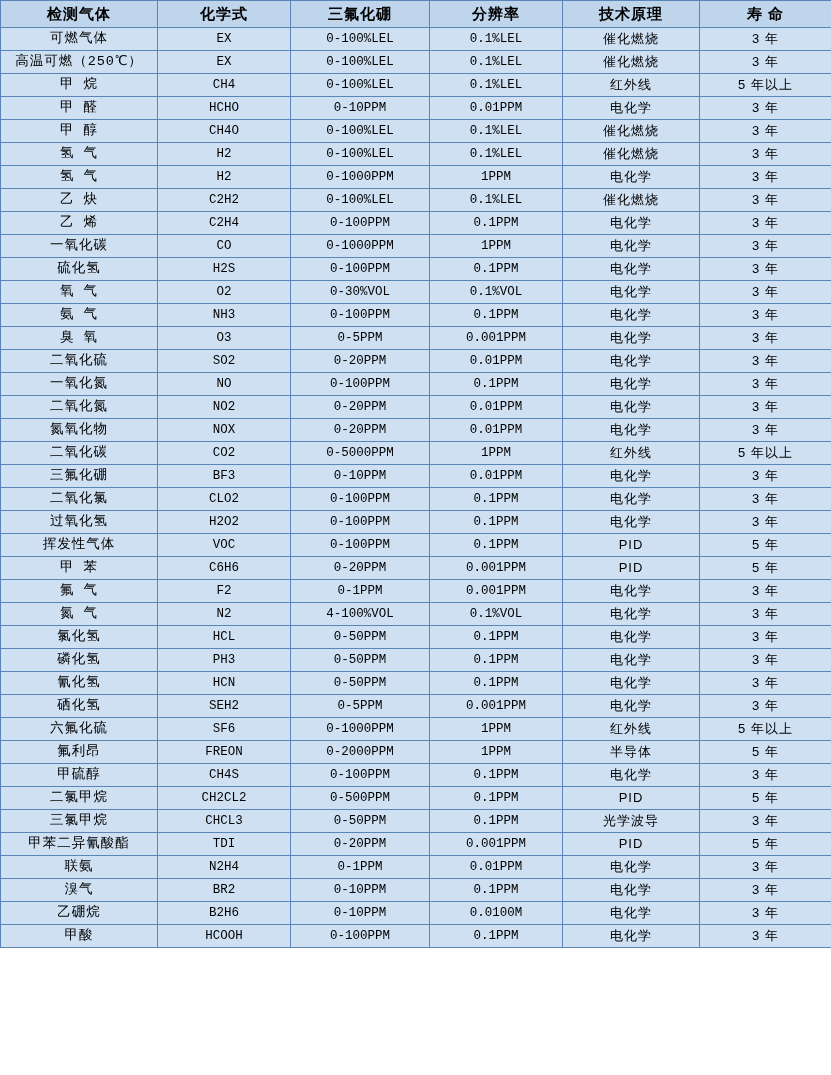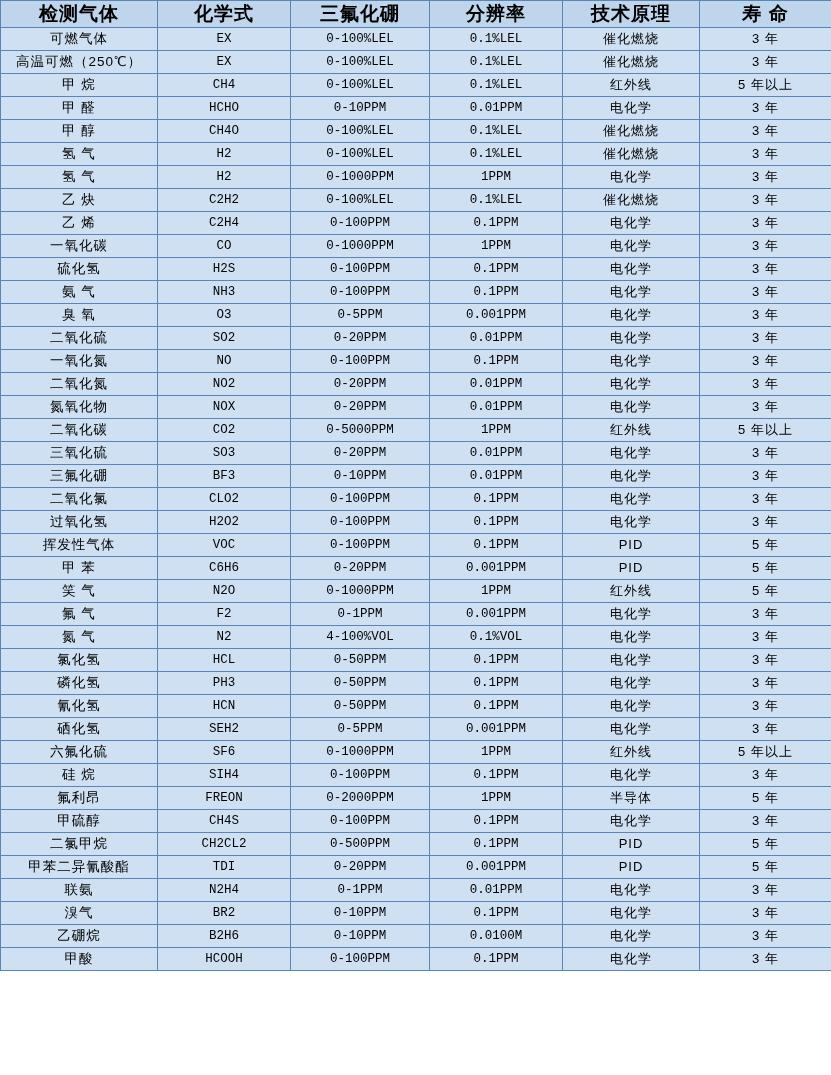--- a/index.html
+++ b/index.html
@@ -34,31 +34,32 @@
     background: #cfe0f3;
     padding: 0;
     height: 22px;
     line-height: 22px;
     white-space: nowrap;
     overflow: hidden;
   }
   table.gas-table thead th {
     background: #bed5ec;
     font-weight: bold;
-    font-size: 19px;
+    font-size: 15px;
     height: 26px;
     line-height: 26px;
     letter-spacing: 1px;
   }
   table.gas-table tbody td {
     font-size: 13px;
   }
   table.gas-table tbody td.name {
     font-size: 13.5px;
     letter-spacing: 1px;
+    font-family: Liberation Mono, monospace;
   }
   table.gas-table tbody td.formula,
   table.gas-table tbody td.range,
   table.gas-table tbody td.resolution {
     font-family: "Liberation Mono", monospace;
     font-size: 12.5px;
     letter-spacing: 0px;
   }
   table.gas-table tbody td.principle,
   table.gas-table tbody td.life {
@@ -171,20 +172,28 @@
       </tr>
       <tr>
         <td class="name">硫化氢</td>
         <td class="formula">H2S</td>
         <td class="range">0-100PPM</td>
         <td class="resolution">0.1PPM</td>
         <td class="principle">电化学</td>
         <td class="life">3 年</td>
       </tr>
       <tr>
+        <td class="name">氧 气</td>
+        <td class="formula">O2</td>
+        <td class="range">0-30%VOL</td>
+        <td class="resolution">0.1%VOL</td>
+        <td class="principle">电化学</td>
+        <td class="life">3 年</td>
+      </tr>
+      <tr>
         <td class="name">氨 气</td>
         <td class="formula">NH3</td>
         <td class="range">0-100PPM</td>
         <td class="resolution">0.1PPM</td>
         <td class="principle">电化学</td>
         <td class="life">3 年</td>
       </tr>
       <tr>
         <td class="name">臭 氧</td>
         <td class="formula">O3</td>
@@ -227,28 +236,20 @@
       </tr>
       <tr>
         <td class="name">二氧化碳</td>
         <td class="formula">CO2</td>
         <td class="range">0-5000PPM</td>
         <td class="resolution">1PPM</td>
         <td class="principle">红外线</td>
         <td class="life">5 年以上</td>
       </tr>
       <tr>
-        <td class="name">三氧化硫</td>
-        <td class="formula">SO3</td>
-        <td class="range">0-20PPM</td>
-        <td class="resolution">0.01PPM</td>
-        <td class="principle">电化学</td>
-        <td class="life">3 年</td>
-      </tr>
-      <tr>
         <td class="name">三氟化硼</td>
         <td class="formula">BF3</td>
         <td class="range">0-10PPM</td>
         <td class="resolution">0.01PPM</td>
         <td class="principle">电化学</td>
         <td class="life">3 年</td>
       </tr>
       <tr>
         <td class="name">二氧化氯</td>
         <td class="formula">CLO2</td>
@@ -275,28 +276,20 @@
       </tr>
       <tr>
         <td class="name">甲 苯</td>
         <td class="formula">C6H6</td>
         <td class="range">0-20PPM</td>
         <td class="resolution">0.001PPM</td>
         <td class="principle">PID</td>
         <td class="life">5 年</td>
       </tr>
       <tr>
-        <td class="name">笑 气</td>
-        <td class="formula">N2O</td>
-        <td class="range">0-1000PPM</td>
-        <td class="resolution">1PPM</td>
-        <td class="principle">红外线</td>
-        <td class="life">5 年</td>
-      </tr>
-      <tr>
         <td class="name">氟 气</td>
         <td class="formula">F2</td>
         <td class="range">0-1PPM</td>
         <td class="resolution">0.001PPM</td>
         <td class="principle">电化学</td>
         <td class="life">3 年</td>
       </tr>
       <tr>
         <td class="name">氮 气</td>
         <td class="formula">N2</td>
@@ -339,28 +332,20 @@
       </tr>
       <tr>
         <td class="name">六氟化硫</td>
         <td class="formula">SF6</td>
         <td class="range">0-1000PPM</td>
         <td class="resolution">1PPM</td>
         <td class="principle">红外线</td>
         <td class="life">5 年以上</td>
       </tr>
       <tr>
-        <td class="name">硅 烷</td>
-        <td class="formula">SIH4</td>
-        <td class="range">0-100PPM</td>
-        <td class="resolution">0.1PPM</td>
-        <td class="principle">电化学</td>
-        <td class="life">3 年</td>
-      </tr>
-      <tr>
         <td class="name">氟利昂</td>
         <td class="formula">FREON</td>
         <td class="range">0-2000PPM</td>
         <td class="resolution">1PPM</td>
         <td class="principle">半导体</td>
         <td class="life">5 年</td>
       </tr>
       <tr>
         <td class="name">甲硫醇</td>
         <td class="formula">CH4S</td>
@@ -371,20 +356,28 @@
       </tr>
       <tr>
         <td class="name">二氯甲烷</td>
         <td class="formula">CH2CL2</td>
         <td class="range">0-500PPM</td>
         <td class="resolution">0.1PPM</td>
         <td class="principle">PID</td>
         <td class="life">5 年</td>
       </tr>
       <tr>
+        <td class="name">三氯甲烷</td>
+        <td class="formula">CHCL3</td>
+        <td class="range">0-50PPM</td>
+        <td class="resolution">0.1PPM</td>
+        <td class="principle">光学波导</td>
+        <td class="life">3 年</td>
+      </tr>
+      <tr>
         <td class="name">甲苯二异氰酸酯</td>
         <td class="formula">TDI</td>
         <td class="range">0-20PPM</td>
         <td class="resolution">0.001PPM</td>
         <td class="principle">PID</td>
         <td class="life">5 年</td>
       </tr>
       <tr>
         <td class="name">联氨</td>
         <td class="formula">N2H4</td>

